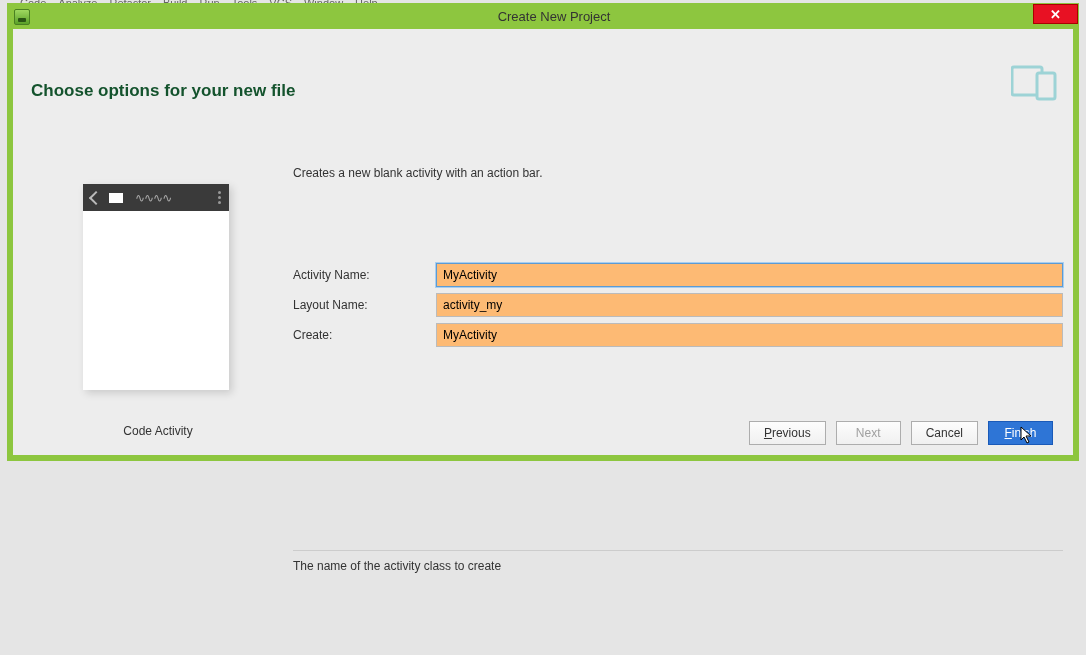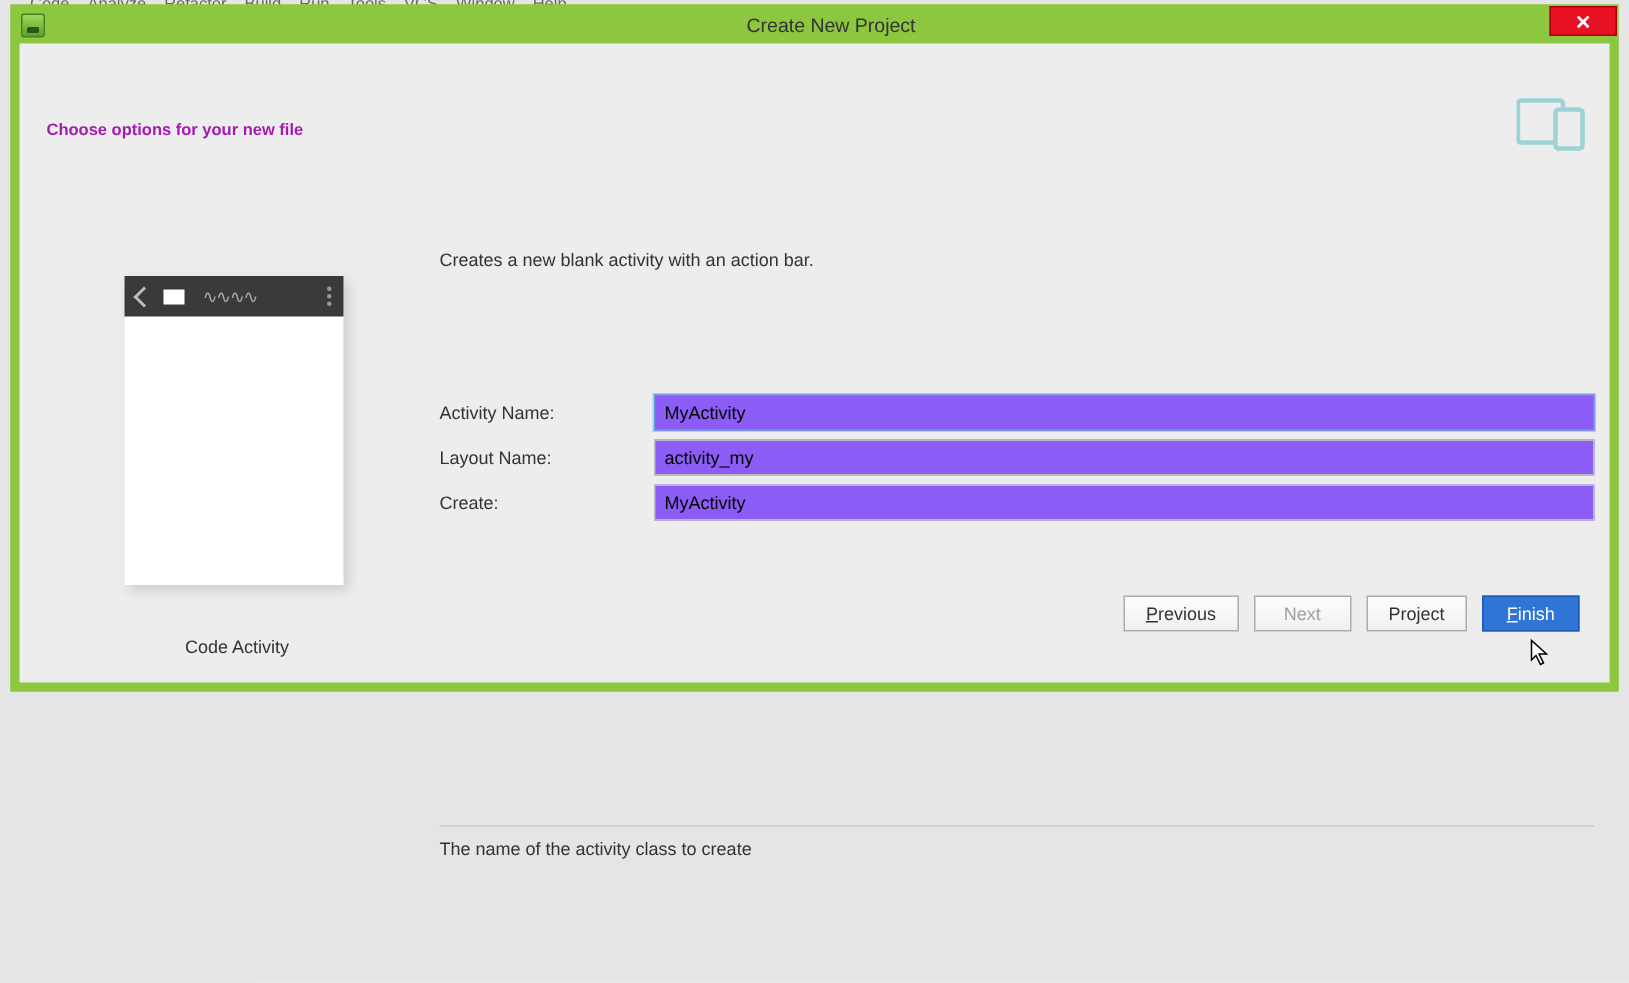--- a/index.html
+++ b/index.html
@@ -86,23 +86,23 @@
       flex: 1;
       background: #ededed;
       margin: 0 5px 5px 5px;
       position: relative;
       padding: 0;
     }
     .heading {
       position: absolute;
       top: 52px;
       left: 18px;
-      font-size: 11px;
+      font-size: 17px;
       font-weight: bold;
-      color: #a21caf;
+      color: #14532d;
     }
     .corner-icon {
       position: absolute;
       top: 32px;
       right: 10px;
       width: 52px;
       height: 40px;
     }
     .corner-icon svg { width: 100%; height: 100%; }
     .preview-area {
@@ -184,21 +184,21 @@
       font-size: 12px;
       color: #333;
     }
     .form-input {
       flex: 1;
       height: 24px;
       border: 1px solid #bbb;
       padding: 2px 6px;
       font-size: 12px;
       font-family: inherit;
-      background: #8b5cf6;
+      background: #fdba74;
     }
     .form-input.focused {
       border: 1px solid #5b9bd5;
       box-shadow: 0 0 0 1px #a8cef0;
     }
     .hr {
       position: absolute;
       left: 280px;
       right: 10px;
       top: 521px;
@@ -208,21 +208,21 @@
     .hint {
       position: absolute;
       top: 530px;
       left: 280px;
       font-size: 12px;
       color: #333;
       text-align: center;
     }
     .button-bar {
       position: absolute;
-      bottom: 34px;
+      bottom: 10px;
       right: 20px;
       display: flex;
       gap: 10px;
       padding-left: 42px;
     }
     .btn {
       min-width: 65px;
       height: 24px;
       padding: 0 14px;
       border: 1px solid #adadad;
@@ -310,21 +310,21 @@
         <input class="form-input" value="MyActivity" style="">
       </div>
     </div>
 
     <div class="hr"></div>
     <div class="hint">The name of the activity class to create</div>
 
     <div class="button-bar">
       <button class="btn"><span class="underline">P</span><span>revious</span></button>
       <button class="btn disabled">Next</button>
-      <button class="btn">Project</button>
+      <button class="btn">Cancel</button>
       <button class="btn primary"><span class="underline">F</span><span>inish</span></button>
     </div>
 
     <div class="cursor">
       <svg viewBox="0 0 16 20">
         <path d="M2 2 L2 15 L5 12 L8 18 L10 17 L7 11 L12 11 Z" fill="#fff" stroke="#000" stroke-width="1"></path>
       </svg>
     </div>
 
   </div>

